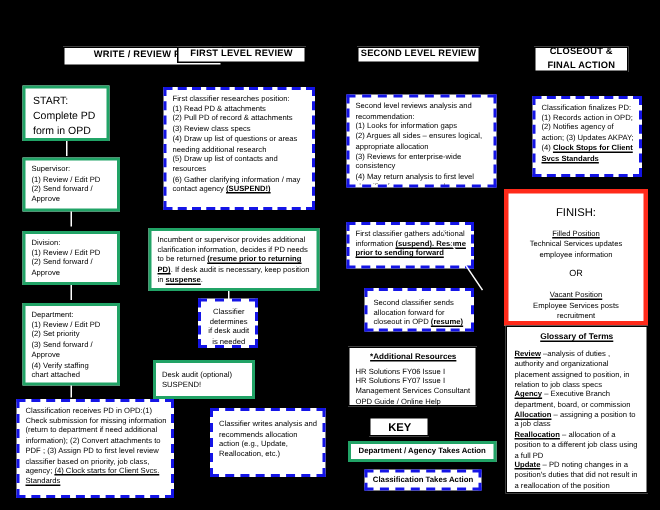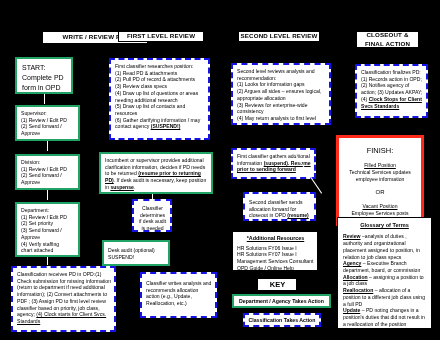--- a/index.html
+++ b/index.html
@@ -186,31 +186,31 @@
   </div>
 
   <div class="box plain" style="left:232px; top:231px; width:86px; height:40px; border-width:1px;">
     <span class="ttl">*Additional Resources</span>
     <span class="res-line">HR Solutions FY06 Issue I</span>
     <span class="res-line">HR Solutions FY07 Issue I</span>
     <span class="res-line">Management Services Consultant</span>
     <span class="res-line">OPD Guide / Online Help</span>
   </div>
 
-  <div class="box plain keytitle" style="left:257px; top:278px; width:40px; height:13px; display:flex; align-items:center; justify-content:center;">KEY</div>
+  <div class="box plain keytitle" style="left:246px; top:278px; width:40px; height:13px; display:flex; align-items:center; justify-content:center;">KEY</div>
 
   <div class="box green keyrow" style="left:232px; top:294px; width:99px; height:14px;">Department / Agency Takes Action</div>
 
   <div class="box blue keyrow" style="left:243px; top:313px; width:78px; height:14px;">Classification Takes Action</div>
 
   <div class="box blue" style="left:355px; top:64px; width:73px; height:54px;">
     <span>Classification finalizes PD: (1) Records action in OPD; (2) Notifies agency of action; (3) Updates AKPAY; (4) </span><span class="ub">Clock Stops for Client Svcs Standards</span>
   </div>
 
-  <div class="box red" style="left:336px; top:126px; width:88px; height:91px; padding:8px 6px;margin-top:9px;">
+  <div class="box red" style="left:336px; top:126px; width:96px; height:91px; padding:8px 6px;">
     <div class="finish-ttl">FINISH:</div>
     <div class="fin-blk">
       <span class="u">Filled Position</span><br>
       <span>Technical Services updates employee information</span>
     </div>
     <div class="fin-or">OR</div>
     <div class="fin-blk">
       <span class="u">Vacant Position</span><br>
       <span>Employee Services posts recruitment</span>
     </div>

